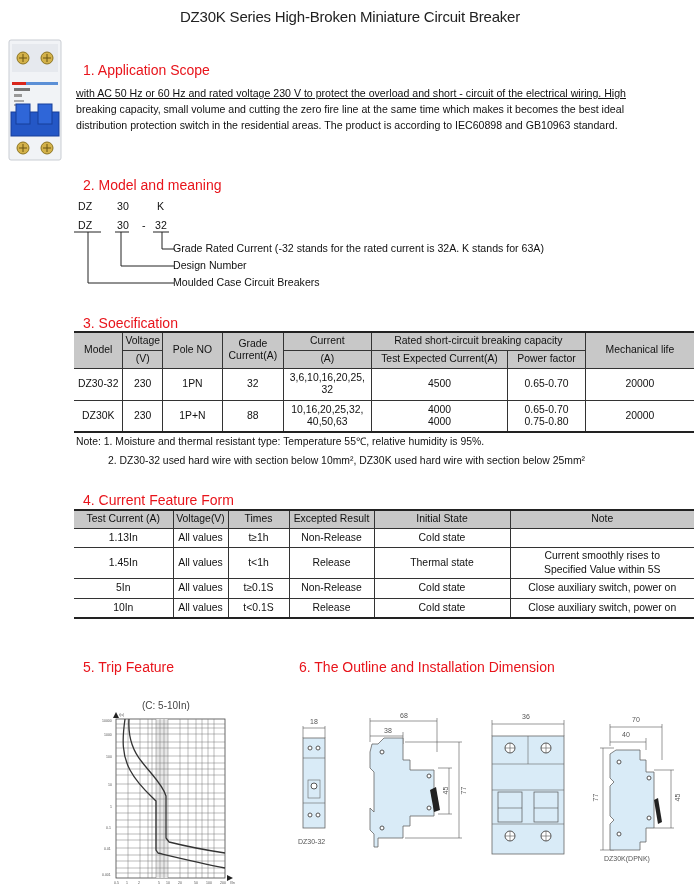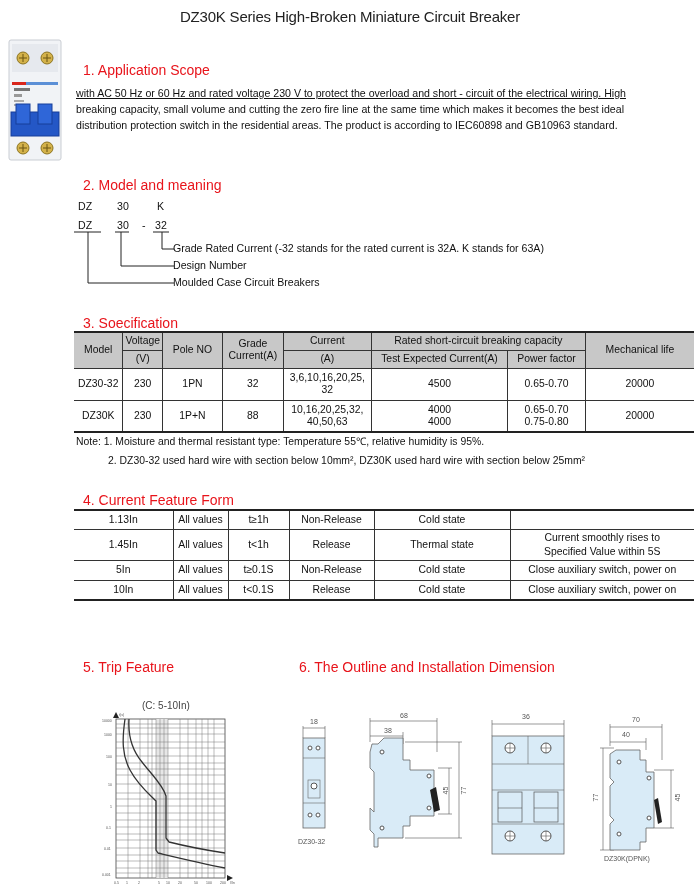--- a/index.html
+++ b/index.html
@@ -148,20 +148,28 @@
 <table class="abs feat" style="left:74px;top:509px;width:620px;">
   <colgroup>
     <col style="width:99px">
       <col style="width:55px">
       <col style="width:61px">
       <col style="width:85px">
       <col style="width:136px">
       <col style="width:184px">
   </colgroup>
   <tbody>
+      <tr style="height:18px;">
+    <th>Test Current (A)</th>
+    <th>Voltage(V)</th>
+    <th>Times</th>
+    <th>Excepted Result</th>
+    <th>Initial State</th>
+    <th>Note</th>
+  </tr>
   <tr style="height:19px;">
     <td>1.13In</td>
     <td>All values</td>
     <td>t≥1h</td>
     <td>Non-Release</td>
     <td>Cold state</td>
     <td></td>
   </tr>
   <tr style="height:31px;">
     <td>1.45In</td>

